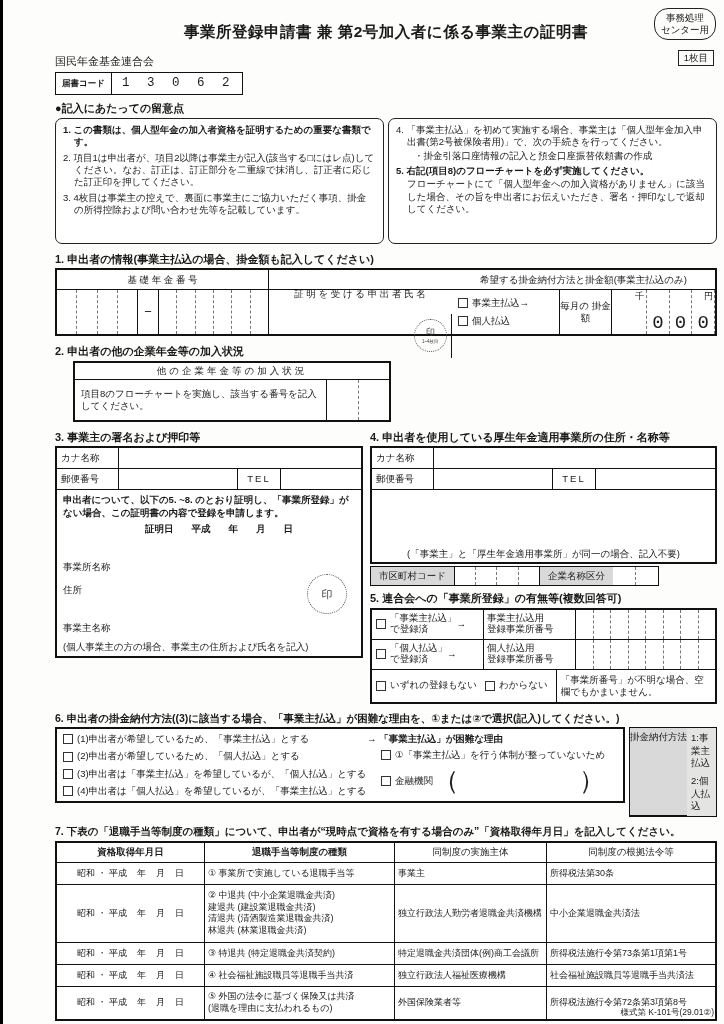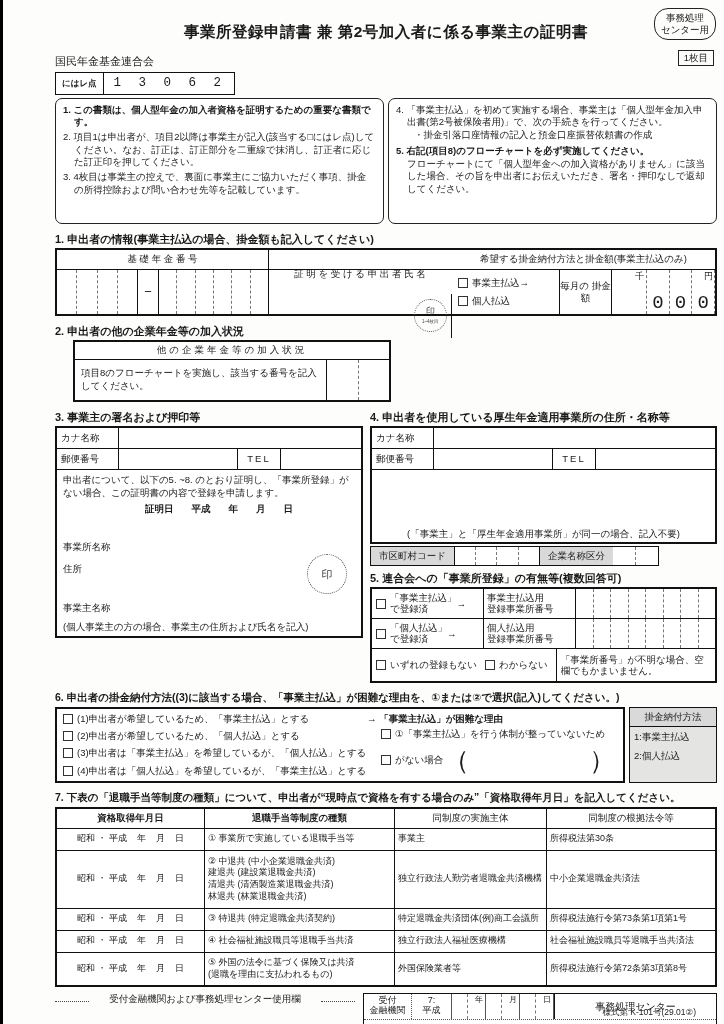--- a/index.html
+++ b/index.html
@@ -90,21 +90,21 @@
   
   .frow { display:flex; border-bottom:1.1px solid #111; height:21px; align-items:stretch; }
   .frow .lab { width:62px; border-right:1.1px solid #111; display:flex; align-items:center; padding-left:4px; flex:none; }
   .frow .fill { flex:1; }
   .frow .tel { width:44px; border-left:1.1px solid #111; border-right:1.1px solid #111; display:flex; align-items:center; justify-content:center; letter-spacing:2px; flex:none; }
   .frow .zip { width:118px; flex:none; }
 
   
   .t3 { height:212px; display:flex; flex-direction:column; }
   .t3 .body { position:relative; flex:1; padding:4px 6px; }
-  .t3 .stmt { font-weight:normal; line-height:1.35; }
+  .t3 .stmt { font-weight:bold; line-height:1.35; }
   .t3 .dateline { display:flex; gap:18px; font-weight:bold; margin-top:3px; padding-left:82px; }
   .t3 .fld { margin-top:10px; }
   .seal-s3 { position:absolute; right:14px; bottom:42px; width:40px; height:40px; font-size:11px; }
   .t3 .foot-note { position:absolute; left:6px; bottom:3px; }
 
   
   .t4 { height:118px; display:flex; flex-direction:column; }
   .t4 .blank { flex:1; position:relative; }
   .t4 .note { position:absolute; bottom:2px; width:100%; text-align:center; }
   .cityrow { display:flex; margin-top:2px; height:20px; align-items:stretch; font-size:9.5px; }
@@ -125,21 +125,21 @@
 
   
   .s6wrap { display:flex; align-items:stretch; }
   .t6 { flex:1; display:flex; padding:4px 6px; height:76px; }
   .t6 .opts { width:300px; display:flex; flex-direction:column; justify-content:space-between; }
   .t6 .opt { display:flex; align-items:center; white-space:nowrap; }
   .t6 .reason { flex:1; padding-left:4px; position:relative; }
   .t6 .rt { font-weight:bold; }
   .t6 .ritem { display:flex; align-items:center; margin-top:3px; padding-left:14px; white-space:nowrap; }
   .t6 .paren { font-size:26px; font-weight:200; vertical-align:middle; }
-  .s6side { width:88px; margin-left:4px; border:1.2px solid #111; display:flex; flex-direction:column; font-size:9.5px; }
+  .s6side { width:88px; margin-left:4px; border:1.2px solid #111; display:flex; flex-direction:row; font-size:9.5px; }
   .s6side .h { border-bottom:1.1px solid #111; text-align:center; padding:3px 0; }
   .s6side .b2 { flex:1; padding:4px 4px; display:flex; flex-direction:column; gap:6px; }
 
   
   .t7 { display:flex; flex-direction:column; font-size:9px; }
   .t7 .row { display:flex; border-bottom:1.1px solid #111; align-items:stretch; }
   .t7 .row:last-child { border-bottom:none; }
   .t7 .c1 { width:148px; border-right:1.6px solid #111; display:flex; align-items:center; justify-content:center; flex:none; }
   .t7 .c2 { width:190px; border-right:1.1px solid #111; display:flex; align-items:center; padding:1px 3px; white-space:pre-line; flex:none; }
   .t7 .c3 { width:152px; border-right:1.1px solid #111; display:flex; align-items:center; padding:1px 3px; flex:none; }
@@ -158,41 +158,42 @@
 
   .br { flex:1; border:1.3px solid #111; height:152px; display:flex; flex-direction:column; background:#fff; }
   .br .hd { display:flex; height:26px; border-bottom:1.2px dotted #555; align-items:stretch; font-size:9px; }
   .br .hd .rc { width:48px; border-right:1px dotted #555; display:flex; align-items:center; justify-content:center; text-align:center; line-height:1.1; }
   .br .hd .era7 { width:40px; border-right:1px solid #555; display:flex; align-items:center; justify-content:center; text-align:center; line-height:1.1; }
   .br .hd .dc { width:34px; border-right:1px solid #555; position:relative; }
   .br .hd .dc .u { position:absolute; top:1px; right:2px; font-size:8px; }
   .br .hd .dc .dl { position:absolute; left:45%; top:0; bottom:0; border-left:1px dashed #777; }
   .br .hd .center-lab { flex:1; display:flex; align-items:center; justify-content:center; border-left:1.1px solid #111; font-size:10px; }
 
-  .footer { position:absolute; right:28px; bottom:6px; font-size:8.5px; color:#222; }
+  .footer { position:absolute; right:10px; bottom:6px; font-size:8.5px; color:#222; }
 </style>
 </head>
 <body>
 
 <div class="page">
 
   <div class="stamp-oval">
     <div>事務処理</div>
     <div>センター用</div>
   </div>
   <div class="sheet-badge">1枚目</div>
 
   <div class="content">
     <div class="title">事業所登録申請書 兼 第2号加入者に係る事業主の証明書</div>
     <div class="org">国民年金基金連合会</div>
     <div class="code-table">
-      <div class="lbl">にはレ点</div>
+      <div class="lbl">届書コード</div>
       <div class="val">1 3 0 6 2</div>
     </div>
 
+    <div class="notes-heading">●記入にあたっての留意点</div>
     <div class="notes-row">
       <div class="note-box">
         <p class="b">1. この書類は、個人型年金の加入者資格を証明するための重要な書類です。</p>
         <p>2. 項目1は申出者が、項目2以降は事業主が記入(該当する□にはレ点)してください。なお、訂正は、訂正部分を二重線で抹消し、訂正者に応じた訂正印を押してください。</p>
         <p>3. 4枚目は事業主の控えで、裏面に事業主にご協力いただく事項、掛金の所得控除および問い合わせ先等を記載しています。</p>
       </div>
       <div class="note-box right">
         <p>4. 「事業主払込」を初めて実施する場合、事業主は「個人型年金加入申出書(第2号被保険者用)」で、次の手続きを行ってください。</p>
         <p class="sub">・掛金引落口座情報の記入と預金口座振替依頼書の作成</p>
         <p class="b">5. 右記(項目8)のフローチャートを必ず実施してください。</p>
@@ -423,21 +424,21 @@
           <div class="rt">
             <span class="arrow">→</span>
             <span>「事業主払込」が困難な理由</span>
           </div>
           <div class="ritem">
             <span class="cb"></span>
             <span>①「事業主払込」を行う体制が整っていないため</span>
           </div>
           <div class="ritem">
             <span class="cb"></span>
-            <span>がない場合</span>
+            <span>金融機関</span>
             <span class="paren">（</span>
             <span style="display:inline-block;width:120px;"></span>
             <span class="paren">）</span>
           </div>
         </div>
       </div>
       <div class="s6side ltgray">
         <div class="h gray">掛金納付方法</div>
         <div class="b2">
           <span>1:事業主払込</span>

